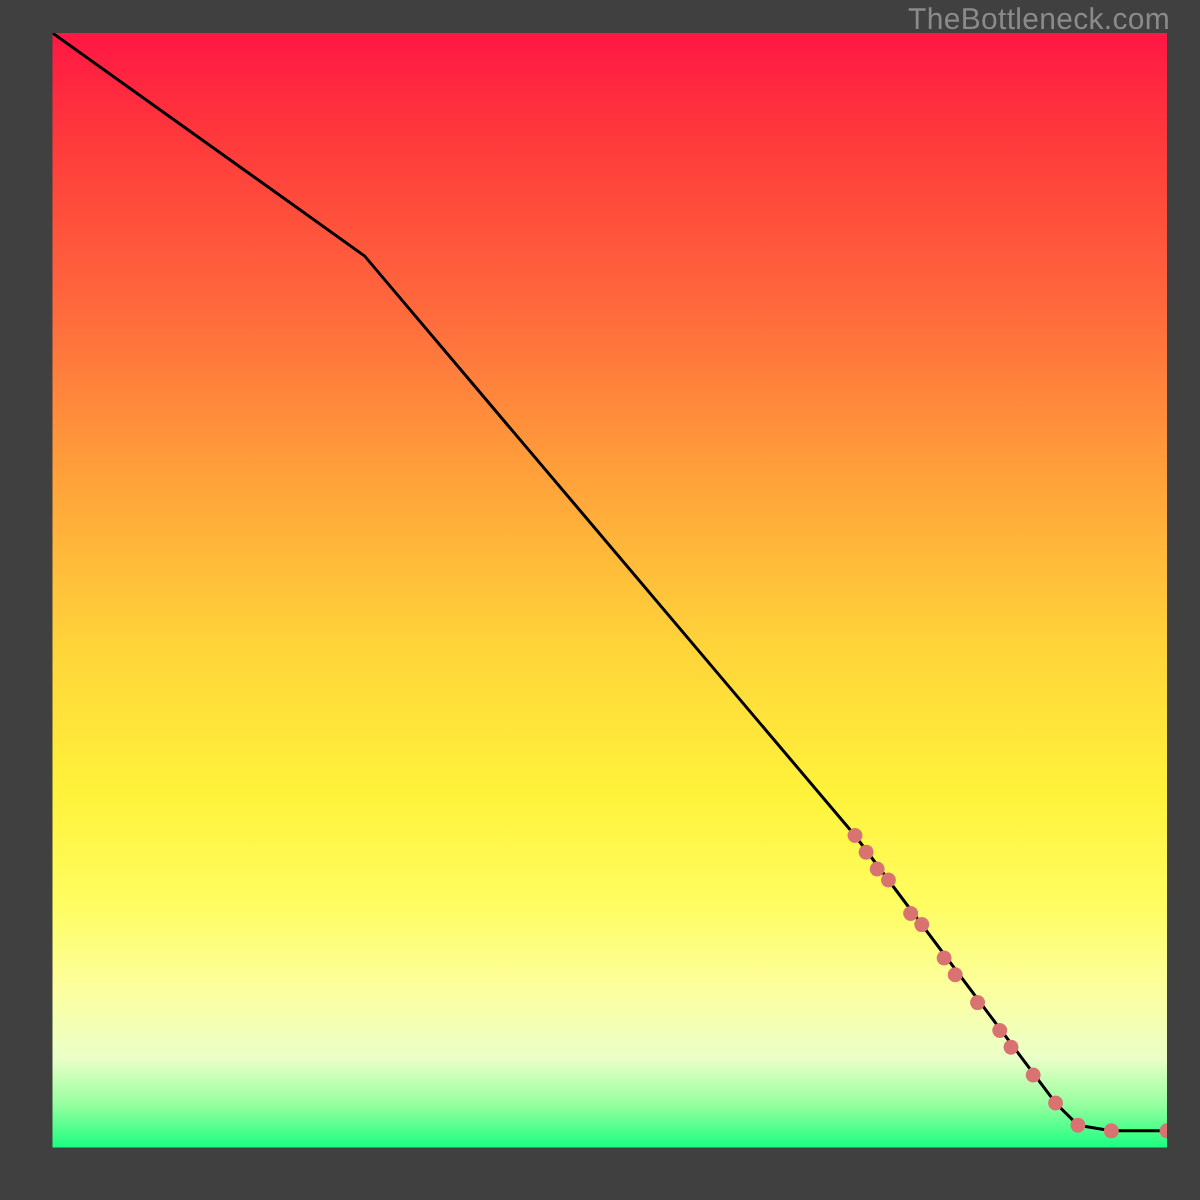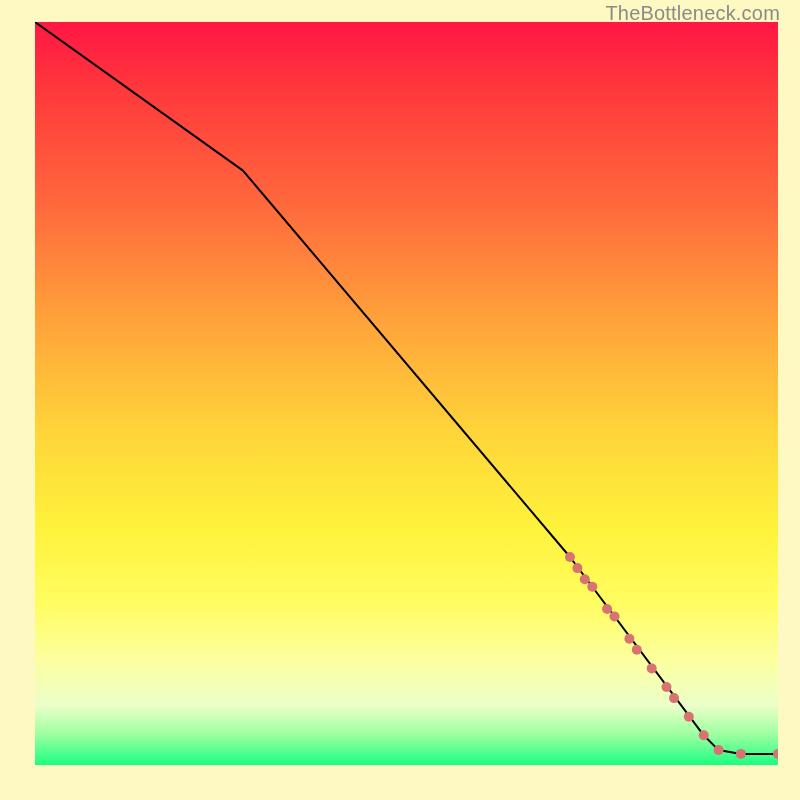--- a/index.html
+++ b/index.html
@@ -8,21 +8,21 @@
     width: 800px;
     height: 800px;
     background: #000;
     font-family: Arial, Helvetica, sans-serif;
     overflow: hidden;
   }
   .frame {
     position: relative;
     width: 800px;
     height: 800px;
-    background: #fef9c3;
+    background: #404040;
   }
   .plot {
     position: absolute;
     left: 35px;
     top: 22px;
     width: 743px;
     height: 743px;
     background: linear-gradient(
       to bottom,
       #ff1744 0%,

